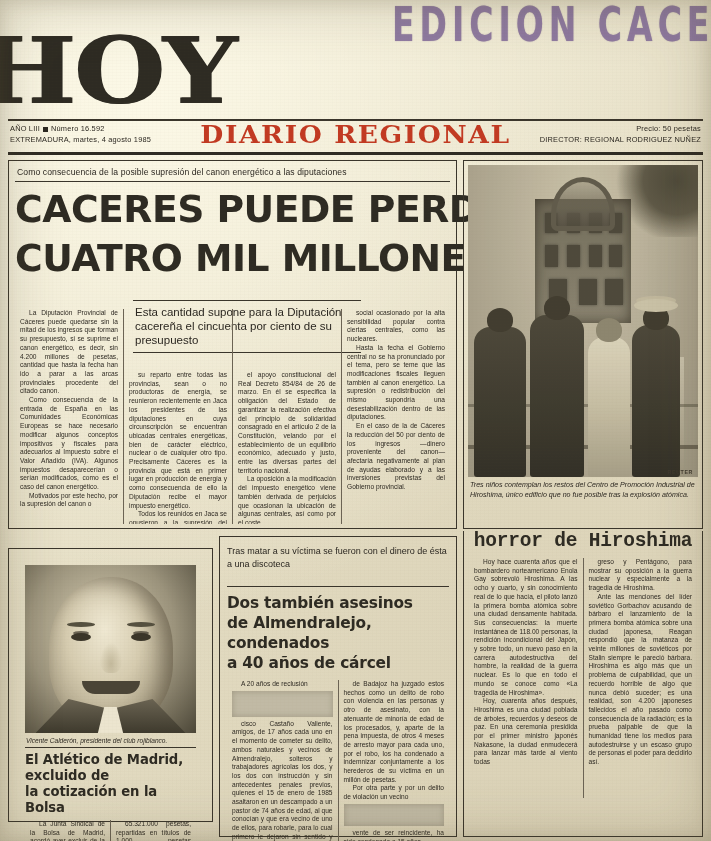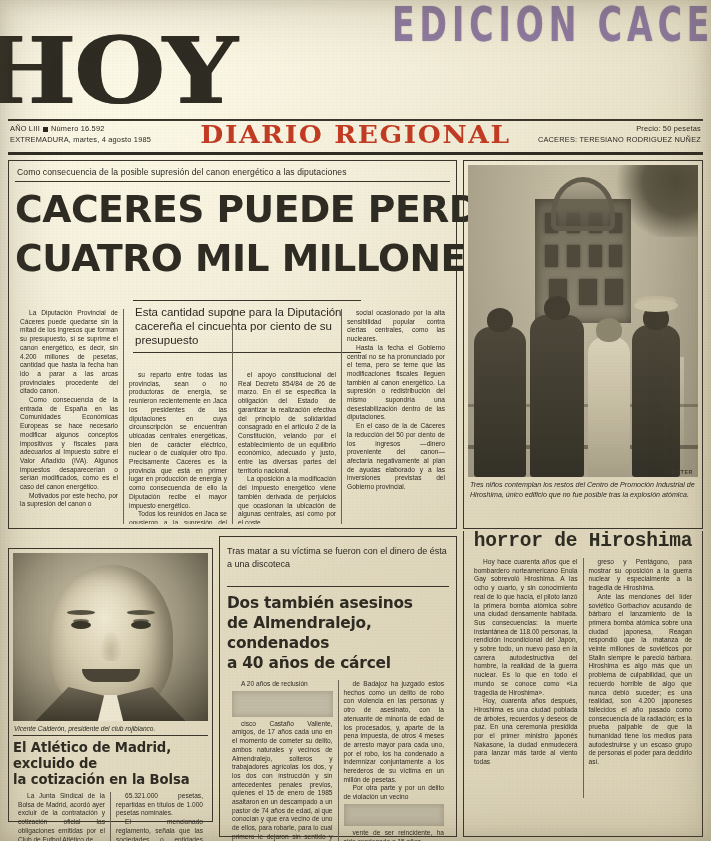--- a/index.html
+++ b/index.html
@@ -318,21 +318,21 @@
   .cols2 .col { font-size: 6.6px; line-height: 8.7px; }
 
   
   .atletico {
     position: absolute;
     top: 548px; left: 8px;
     width: 205px;
     height: 274px;
     border: 1.2px solid #3a352b;
     box-sizing: border-box;
-    padding: 4px;
+    padding: 16px;
     z-index: 20;
   }
   .photo-calderon {
     position: relative;
     width: 100%; height: 168px;
     overflow: hidden;
     background: radial-gradient(ellipse at 45% 40%, #d8cfb4 0%, #9b937c 55%, #4b4637 100%);
   }
   .face {
     position: absolute;
@@ -449,21 +449,21 @@
 
   <div class="info-left">
     <span>AÑO LIII</span><span class="sq"></span><span>Número 16.592</span><br>
     <span>EXTREMADURA, martes, 4 agosto 1985</span>
   </div>
 
   <div class="diario-regional">DIARIO REGIONAL</div>
 
   <div class="info-right">
     <span>Precio: 50 pesetas</span><br>
-    <span>CACERES: TERESIANO RODRIGUEZ NUÑEZ</span>
+    <span>DIRECTOR: REGIONAL RODRIGUEZ NUÑEZ</span>
   </div>
   <div class="rule-thick" id="rule-under-info"></div>
 
   <div class="main-story">
     <div class="kicker">Como consecuencia de la posible supresión del canon energético a las diputaciones</div>
     <div class="mega-head">CACERES PUEDE PERDER</div>
     <div class="mega-head">CUATRO MIL MILLONES</div>
 
     <div class="subhead-box">Esta cantidad supone para la Diputación cacereña el cincuenta por ciento de su presupuesto</div>
 

